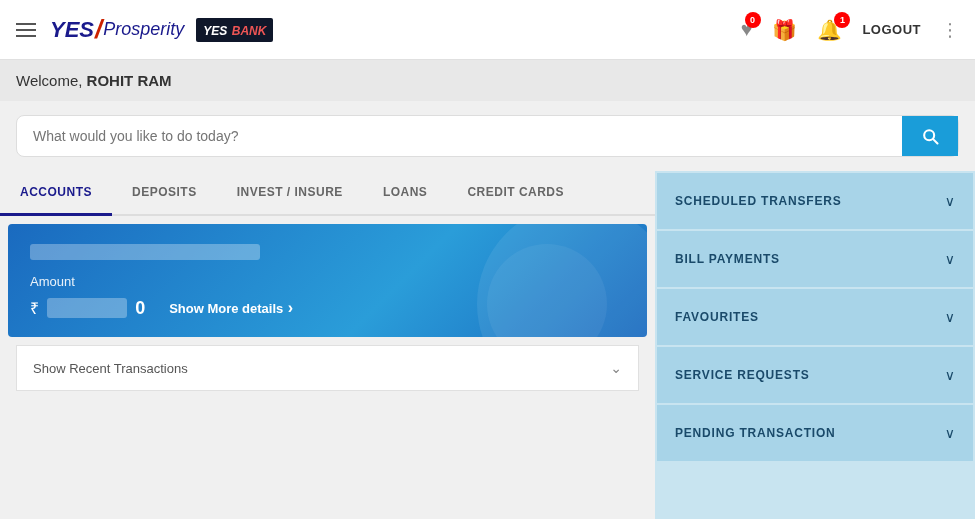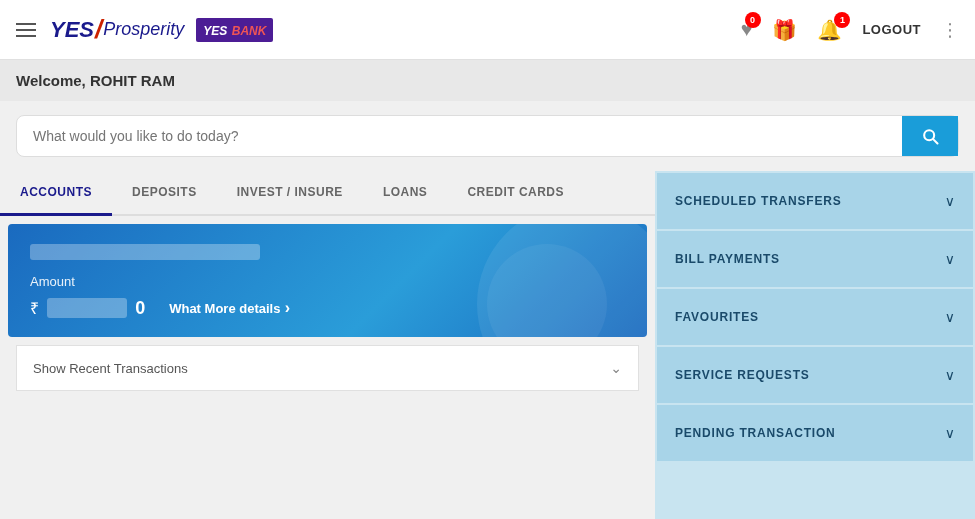--- a/index.html
+++ b/index.html
@@ -37,21 +37,21 @@
     .more-icon { font-size: 18px; color: #888; cursor: pointer; }
 
     
     .welcome-bar {
       background: #e8e8e8;
       padding: 12px 16px;
       font-size: 15px;
       color: #333;
       font-weight: normal;
     }
-    .welcome-bar span { font-weight: bold; }
+    .welcome-bar span { font-weight: normal; }
 
     
     .search-area {
       background: #f0f0f0;
       padding: 14px 16px;
       display: flex;
       align-items: center;
     }
     .search-input-wrap {
       display: flex;
@@ -203,21 +203,21 @@
   <div class="header-left">
     <div class="hamburger-icon">
       <span></span>
         <span></span>
         <span></span>
     </div>
     <div class="logo-area">
       <span style="font-size:22px; font-style:italic; font-weight:bold; color:#1a1a8c;">YES</span>
       <span style="font-size:26px; color:#cc2200; font-style:italic; font-weight:bold; margin: 0 1px;">/</span>
       <span style="font-size:18px; font-style:italic; color:#1a1a8c; margin-right:12px;">Prosperity</span>
-      <span style="background:#4c1d95; padding:3px 7px; border-radius:2px;">
+      <span style="background:#0f172a; padding:3px 7px; border-radius:2px;">
         <span style="color:white; font-style:italic; font-weight:bold; font-size:12px;">YES</span>
         <span style="color:#e55; font-style:italic; font-weight:bold; font-size:12px;">BANK</span>
       </span>
     </div>
   </div>
 
   <div class="header-right">
     <div class="icon-badge-wrap">
       <span class="heart-icon">♥</span>
       <span class="badge">0</span>
@@ -262,21 +262,21 @@
     </div>
 
     <div class="account-section">
       <div class="account-card">
         <div class="account-number-blurred"></div>
         <div class="amount-label">Amount</div>
         <div class="amount-row">
           <span class="rupee">₹</span>
           <span class="amount-blurred"></span>
           <span class="amount-zero">0</span>
-          <button class="view-more-btn">What More details</button>
+          <button class="view-more-btn">Show More details</button>
         </div>
       </div>
 
       <div class="recent-transactions">
         <span class="recent-label">Show Recent Transactions</span>
         <span class="chevron-down">⌄</span>
       </div>
     </div>
 
   </div>

